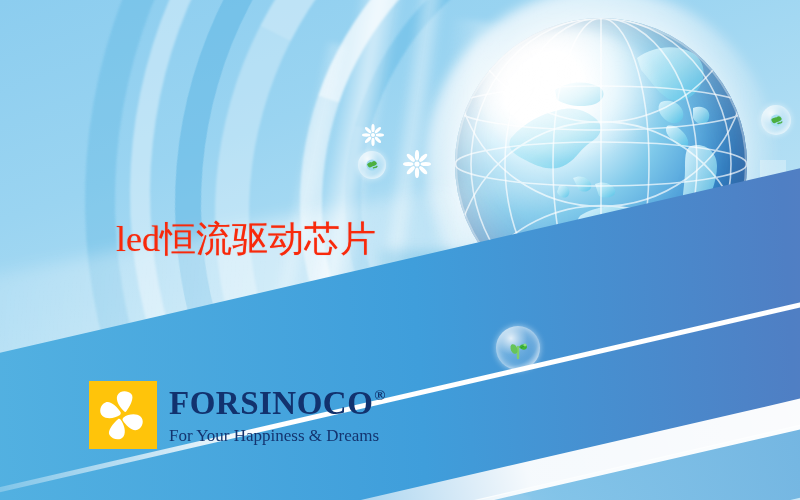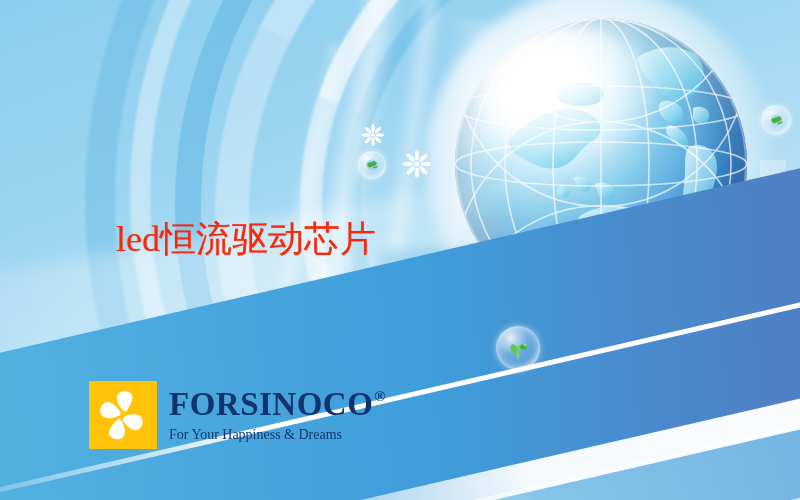--- a/index.html
+++ b/index.html
@@ -258,21 +258,21 @@
     align-items: flex-start;
   }
   #logo-word .reg {
     font-size: 15px;
     line-height: 1;
     margin-left: 1px;
     margin-top: 1px;
   }
   #logo-tagline {
     color: #14346f;
-    font-size: 14px;
+    font-size: 17px;
     line-height: 1;
     margin-top: 7px;
     white-space: nowrap;
   }
 </style>
 </head>
 <body>
 
 <div id="banner">
 

